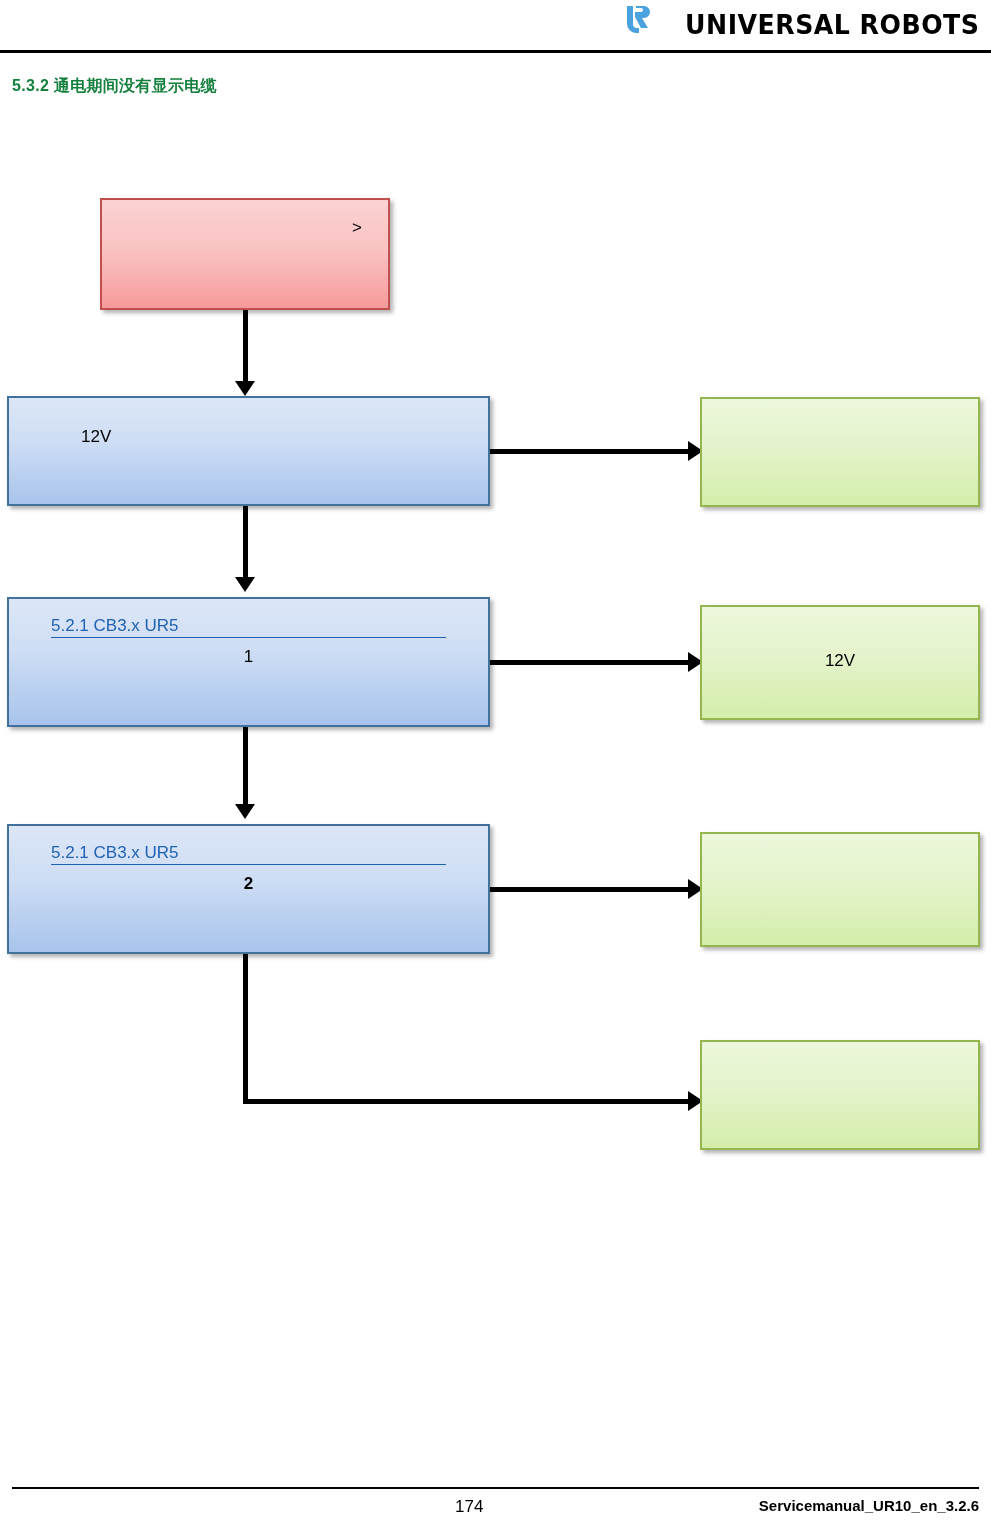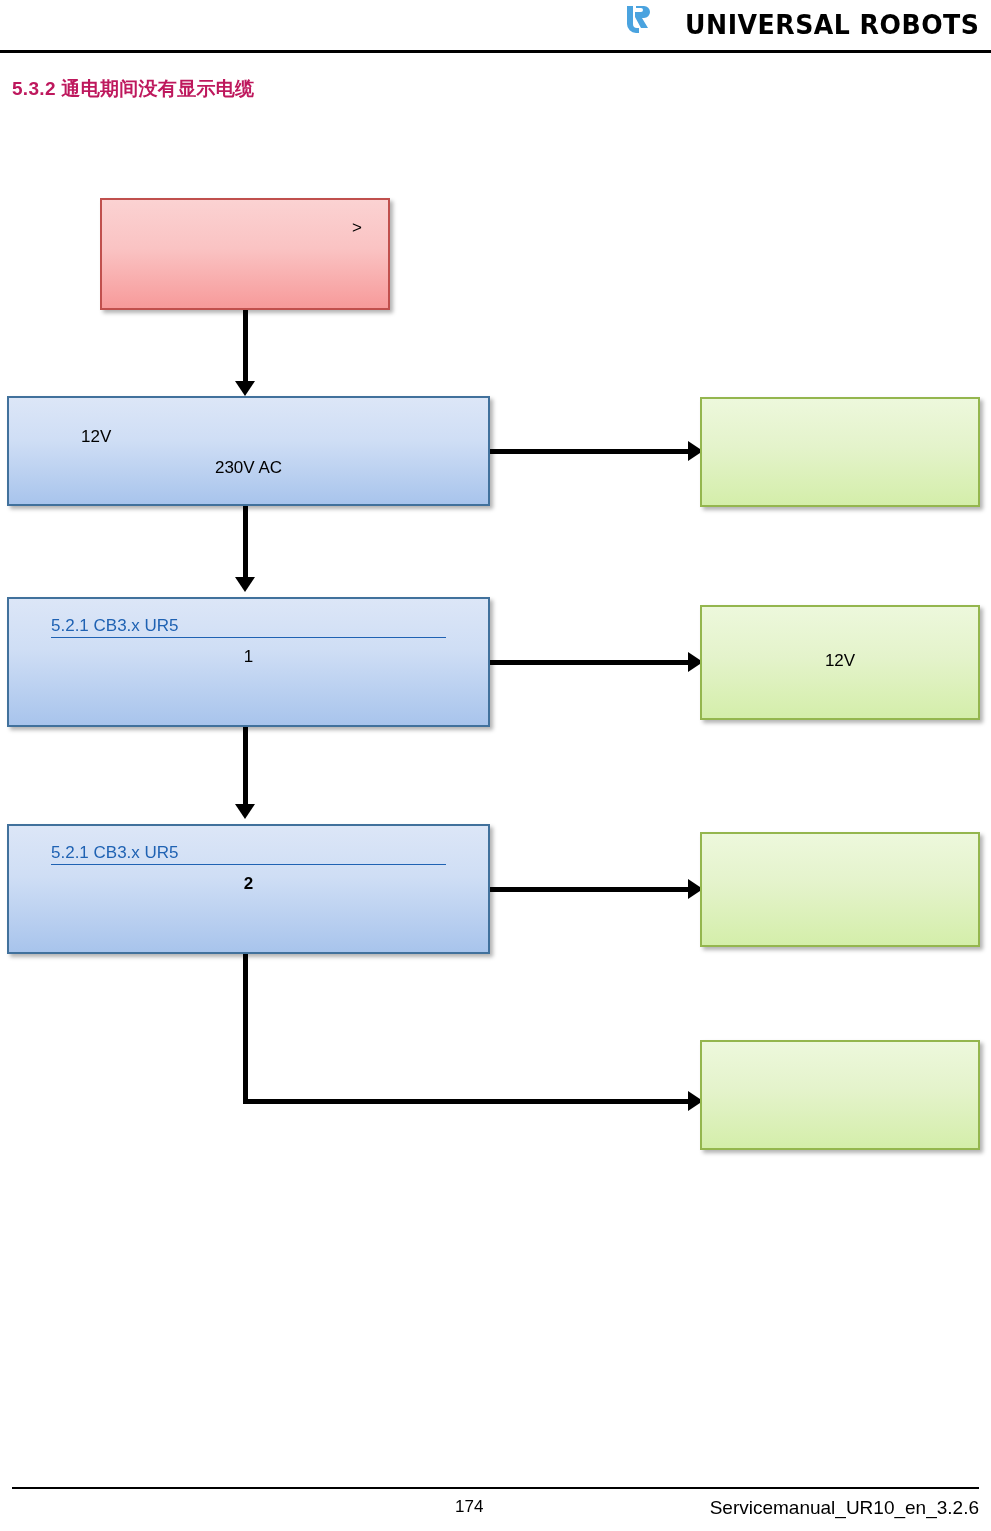--- a/index.html
+++ b/index.html
@@ -56,23 +56,23 @@
     width: 991px;
     height: 3px;
     background: #000000;
   }
 
   
   .section-title {
     position: absolute;
     left: 12px;
     top: 76px;
-    font-size: 19px;
+    font-size: 16px;
     font-weight: bold;
-    color: #be185d;
+    color: #15803d;
     white-space: nowrap;
     letter-spacing: 0.3px;
   }
 
   
   .flow {
     position: absolute;
     left: 0;
     top: 0;
     width: 991px;
@@ -165,22 +165,23 @@
   .footer-page {
     position: absolute;
     left: 455px;
     top: 1497px;
     font-size: 17px;
   }
   .footer-doc {
     position: absolute;
     right: 12px;
     top: 1497px;
-    font-size: 19px;
-    white-space: nowrap;
+    font-size: 15px;
+    white-space: nowrap;
+    font-weight: bold;
   }
 </style>
 </head>
 <body>
 
 <div class="page-header">
   <div class="brand">
     <span class="brand-mark">
       <svg width="34" height="34" viewBox="0 0 34 34" aria-hidden="true">
         <path d="M5 4 h6 v18 a4 4 0 0 0 4 4 h2 v5 h-3 a9 9 0 0 1 -9 -9 z" fill="#4aa3df"></path>
@@ -198,21 +199,20 @@
 
   <div class="node node-red" style="left:100px; top:198px; width:290px; height:112px;">
     <span class="node-text" style="left:250px; top:18px;">&gt;</span>
   </div>
 
   <div class="conn conn-v" style="left:243px; top:310px; height:72px;"></div>
   <div class="arrow-down" style="left:235px; top:381px;"></div>
 
   <div class="node node-blue" style="left:7px; top:396px; width:483px; height:110px;">
     <span class="node-text" style="left:72px; top:29px;">12V</span>
-    <span class="node-text t-center" style="top:60px;">230V AC</span>
   </div>
 
   <div class="conn conn-h" style="left:490px; top:449px; width:200px;"></div>
   <div class="arrow-right" style="left:688px; top:441px;"></div>
 
   <div class="conn conn-v" style="left:243px; top:506px; height:72px;"></div>
   <div class="arrow-down" style="left:235px; top:577px;"></div>
 
   <div class="node node-blue" style="left:7px; top:597px; width:483px; height:130px;">
     <div class="link-row" style="top:17px;">

